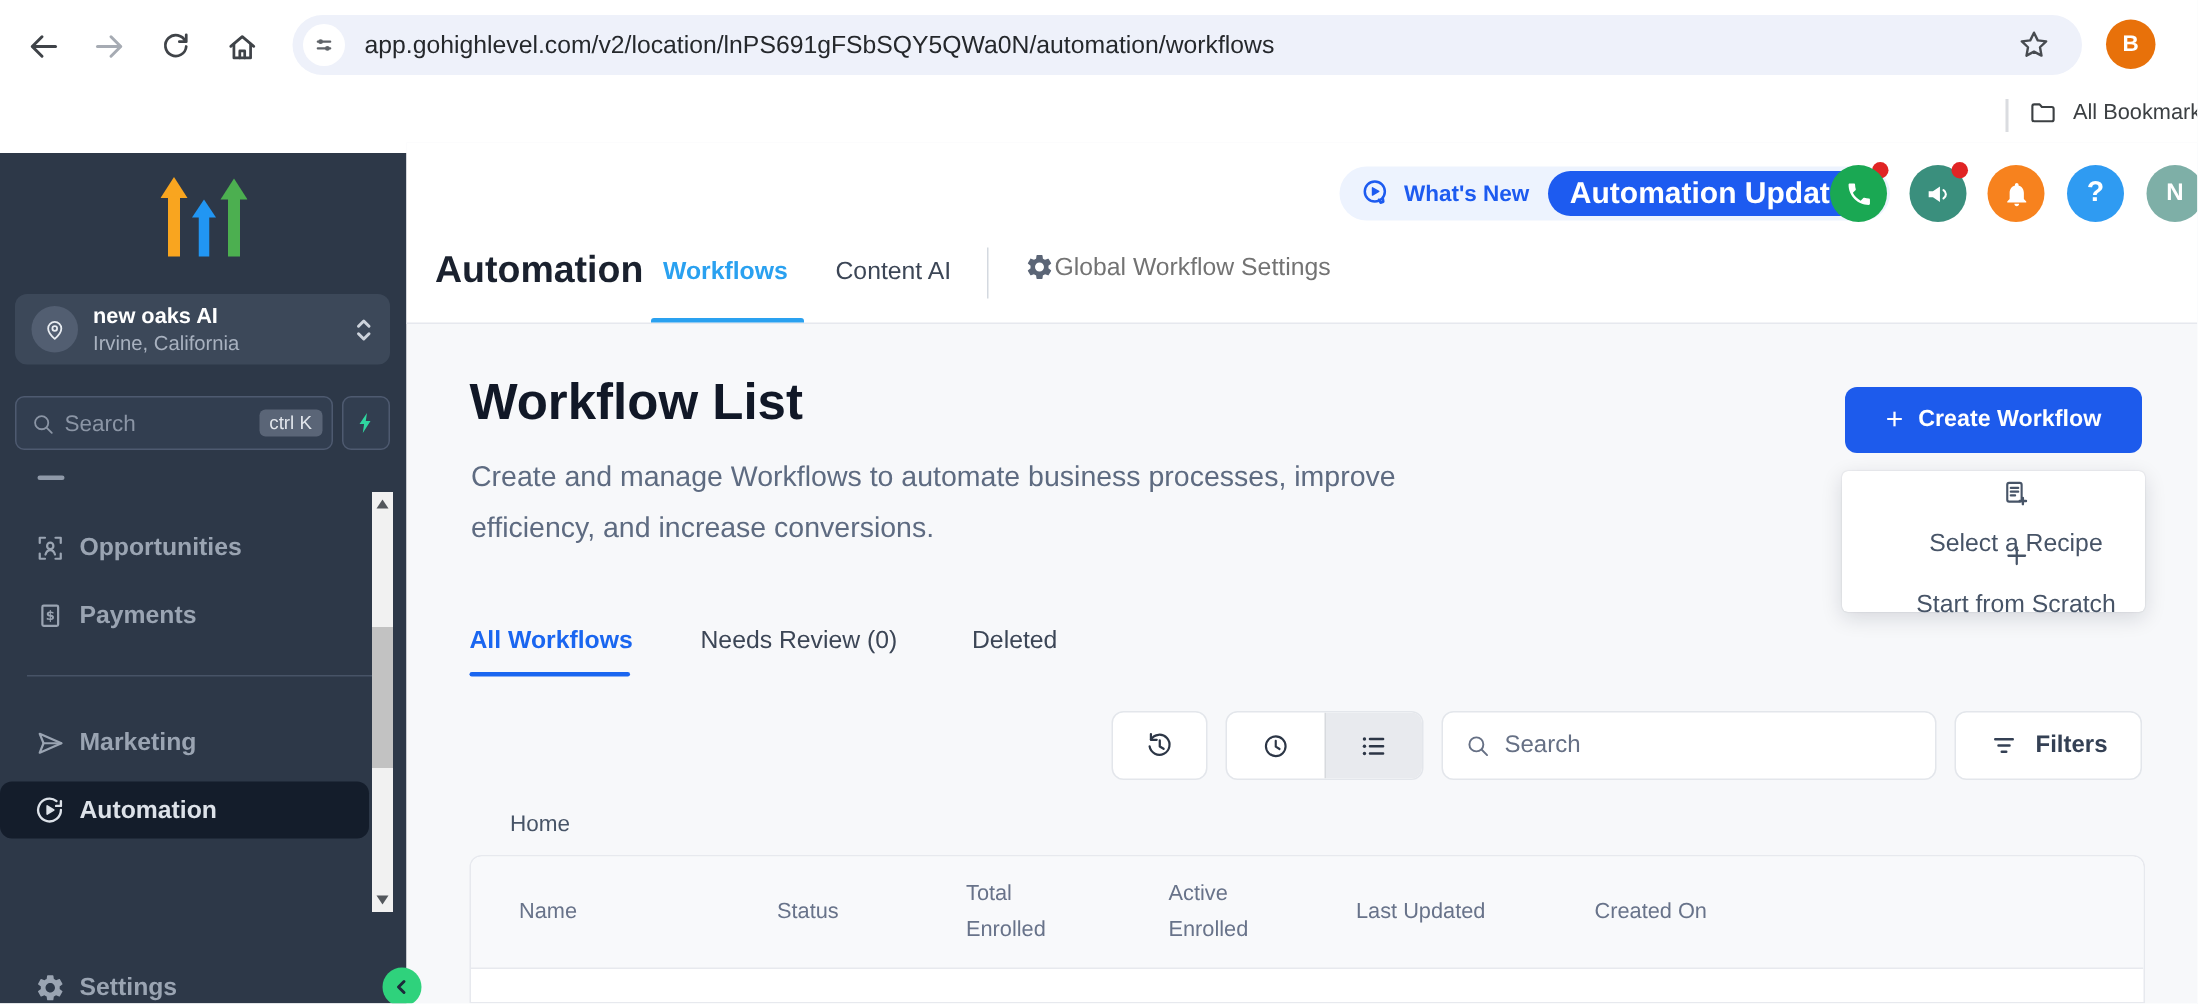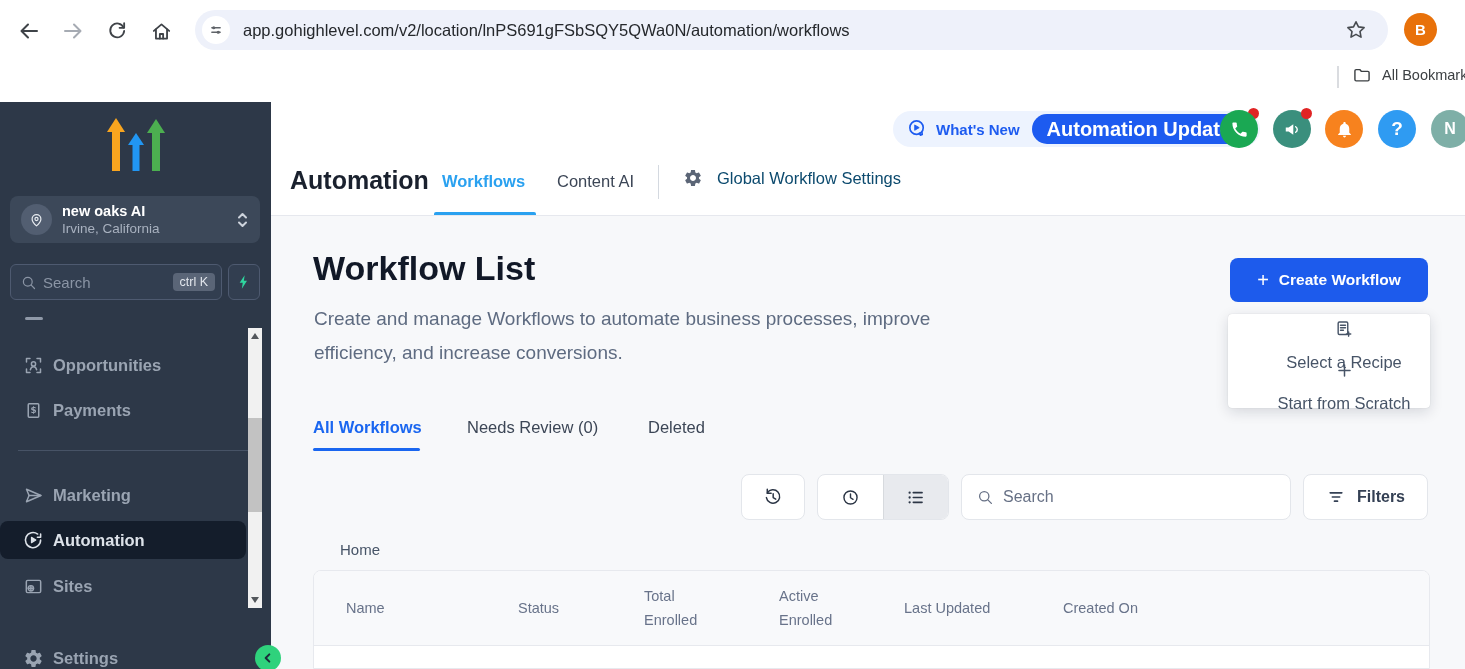--- a/index.html
+++ b/index.html
@@ -58,21 +58,21 @@
   #whats-new-label { color:#1d5bf0; font-size:15px; font-weight:bold; margin:0 12px 0 8px; white-space:nowrap; }
   #automation-updates-badge { position:relative; height:30px; border-radius:15px; background:#1d5bf0; color:#fff; font-size:20px; font-weight:bold; display:flex; align-items:center; padding:0 15px; white-space:nowrap; cursor:pointer; }
   #wn-dot { position:absolute; right:1px; top:-3px; width:11px; height:11px; border-radius:50%; background:#e02424; }
   .hdr-circle { position:absolute; top:15px; width:38px; height:38px; border-radius:50%; display:flex; align-items:center; justify-content:center; color:#fff; cursor:pointer; }
   #mega-dot { position:absolute; right:-1px; top:-2px; width:11px; height:11px; border-radius:50%; background:#e02424; }
   #page-title { position:absolute; left:19px; top:71px; font-size:25px; font-weight:bold; color:#1a212e; }
   .hdr-tab { position:absolute; top:77px; font-size:16.5px; font-weight:bold; color:#3c4656; cursor:pointer; white-space:nowrap; }
   .hdr-tab.active { color:#2aa1f0; }
   #hdr-tab-underline { position:absolute; left:163px; bottom:0; width:102px; height:3px; background:#2aa1f0; border-radius:2px 2px 0 0; }
   #hdr-vdivider { position:absolute; left:387px; top:70px; width:1px; height:34px; background:#d4d9e0; }
-  #global-settings { position:absolute; left:412px; top:73px; display:flex; align-items:center; gap:14px; color:#0c4a6e; font-size:16.5px; cursor:pointer; white-space:nowrap; }
+  #global-settings { position:absolute; left:412px; top:73px; display:flex; align-items:center; gap:0; color:#737373; font-size:16.5px; cursor:pointer; white-space:nowrap; }
 
   #content { position:absolute; left:0; top:121px; width:1194px; height:453px; }
   #wf-title { position:absolute; left:42px; top:33px; font-size:34px; font-weight:bold; color:#111827; }
   .wf-sub { position:absolute; left:43px; font-size:19px; color:#5e6b81; white-space:nowrap; }
   #create-folder-btn { position:absolute; left:773px; top:42px; width:174px; height:44px; background:#fff; border:1px solid #e0e4ea; border-radius:8px; display:flex; align-items:center; justify-content:center; gap:11px; color:#344054; font-size:15.5px; font-weight:bold; cursor:pointer; }
   #create-workflow-btn { position:absolute; left:959px; top:42px; width:198px; height:44px; background:#1d5bec; border:none; border-radius:8px; display:flex; align-items:center; justify-content:center; gap:10px; color:#fff; font-size:15.5px; font-weight:bold; cursor:pointer; }
   #create-workflow-btn .plus { font-size:20px; font-weight:normal; }
   #create-menu { position:absolute; left:957px; top:98px; width:202px; background:#fff; border-radius:4px; box-shadow:0 4px 14px rgba(16,24,40,.14), 0 0 1px rgba(16,24,40,.2); padding:5px 0; z-index:20; }
   .menu-item { height:42px; display:flex; align-items:center; gap:14px; padding-left:30px; color:#475467; font-size:16.5px; cursor:pointer; white-space:nowrap;flex-direction:column; }
   .menu-item .mi-ic { width:22px; height:22px; display:flex; align-items:center; justify-content:center; color:#475467; }
@@ -244,30 +244,20 @@
       <span class="ic">
         <svg width="22" height="22" viewBox="0 0 24 24" class="stroke">
             <path d="M20.3 12a8.3 8.3 0 1 1-3.2-6.5"></path>
             <path d="M20.3 5.5V9h-3.5"></path>
             <path d="M10.3 9l4.8 3-4.8 3z" fill="currentColor" stroke-width="1.2"></path>
           </svg>
       </span>
       <span class="lbl">Automation</span>
     </div>
 
-    <div class="side-item" style="top:465px;">
-      <span class="ic">
-        <svg width="21" height="21" viewBox="0 0 24 24" class="stroke">
-            <rect x="3.8" y="5" width="16.4" height="14" rx="1.5"></rect>
-            <circle cx="9" cy="14" r="3"></circle>
-            <path d="M6 14h6M9 11v6"></path>
-          </svg>
-      </span>
-      <span class="lbl">Sites</span>
-    </div>
 
     <div class="side-item" style="top:537px;">
       <span class="ic">
         <svg width="21" height="21" viewBox="0 0 24 24">
             <path fill="currentColor" d="M19.14 12.94c.04-.3.06-.61.06-.94s-.02-.64-.07-.94l2.03-1.58c.18-.14.23-.41.12-.61l-1.92-3.32c-.12-.22-.37-.29-.59-.22l-2.39.96c-.5-.38-1.03-.7-1.62-.94l-.36-2.54c-.04-.24-.24-.41-.48-.41h-3.84c-.24 0-.43.17-.47.41l-.36 2.54c-.59.24-1.13.57-1.62.94l-2.39-.96c-.22-.08-.47 0-.59.22L2.74 8.87c-.12.21-.08.47.12.61l2.03 1.58c-.05.3-.09.63-.09.94s.02.64.07.94l-2.03 1.58c-.18.14-.23.41-.12.61l1.92 3.32c.12.22.37.29.59.22l2.39-.96c.5.38 1.03.7 1.62.94l.36 2.54c.05.24.24.41.48.41h3.84c.24 0 .44-.17.47-.41l.36-2.54c.59-.24 1.13-.56 1.62-.94l2.39.96c.22.08.47 0 .59-.22l1.92-3.32c.12-.22.07-.47-.12-.61l-2.01-1.58zM12 15.6c-1.98 0-3.6-1.62-3.6-3.6s1.62-3.6 3.6-3.6 3.6 1.62 3.6 3.6-1.62 3.6-3.6 3.6z"></path>
           </svg>
       </span>
       <span class="lbl">Settings</span>
     </div>
 

